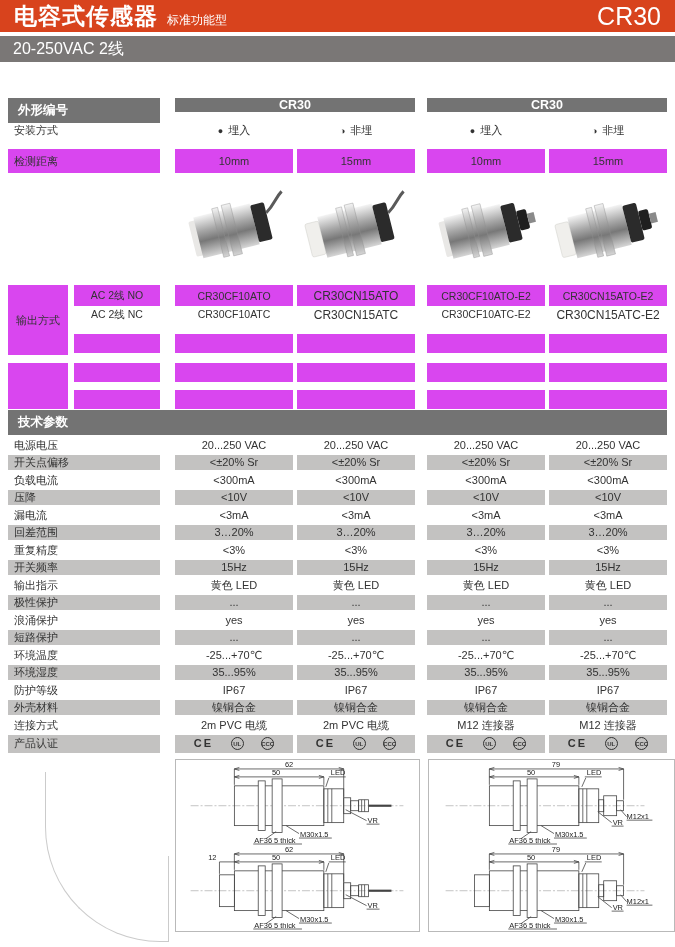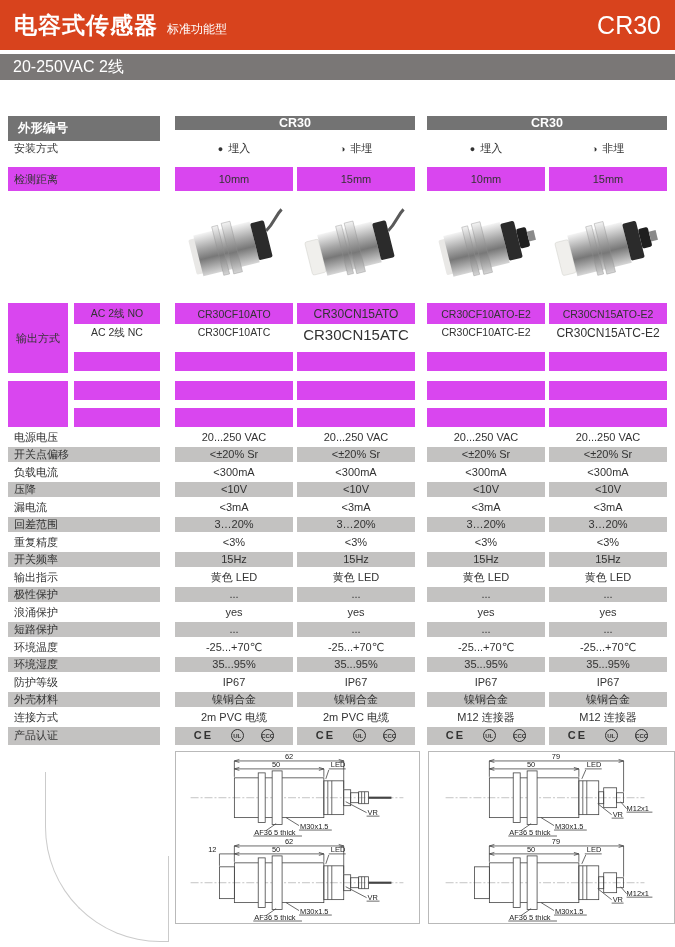--- a/index.html
+++ b/index.html
@@ -1,19 +1,19 @@
 <!DOCTYPE html>
 <html><head>
 <meta charset="utf-8">
 <style>
   html,body{margin:0;padding:0;background:#fff;}
   .page{position:relative;width:675px;height:947px;background:#fff;overflow:hidden;
         font-family:"Liberation Sans","DejaVu Sans",sans-serif;color:#333;}
   
-  .redbar{height:50px;background:#d8431d;display:flex;align-items:center;padding:0 14px;box-sizing:border-box;}
+  .redbar{height:32px;background:#d8431d;display:flex;align-items:center;padding:0 14px;box-sizing:border-box;}
   .redbar .title{color:#fff;font-size:23px;font-weight:bold;letter-spacing:1px;}
   .redbar .subtitle{color:#ffffff;font-size:12px;margin-left:9px;margin-top:8px;}
   .redbar .spacer{flex:1;}
   .redbar .model{color:#fff;font-size:25px;font-weight:500;}
   .whitegap{height:4px;background:#fff;}
   .graybar{height:26px;background:#7a7776;display:flex;align-items:center;padding-left:13px;box-sizing:border-box;}
   .graybar span{color:#fff;font-size:16px;}
   
   .content{padding-left:8px;padding-top:36px;}
   .row{display:flex;align-items:flex-start;}
@@ -240,21 +240,21 @@
             </div>
         </div>
         <div class="orow mnc">
           <div class="sub">
               <div class="cell">AC 2线 NC</div>
             </div>
           <div class="c">
               <div class="cell" style="font-size:10.5px">CR30CF10ATC</div>
             </div>
           <div class="c m4">
-              <div class="cell" style="font-size:15px">CR30CN15ATC</div>
+              <div class="cell" style="font-size:12px">CR30CN15ATC</div>
             </div>
           <div class="c m12">
               <div class="cell" style="font-size:10.5px">CR30CF10ATC-E2</div>
             </div>
           <div class="c m4">
               <div class="cell" style="font-size:12px">CR30CN15ATC-E2</div>
             </div>
         </div>
         <div class="orow memp">
           <div class="sub shade"></div>
@@ -280,20 +280,23 @@
         <div class="b2row">
           <div class="sub shade"></div>
           <div class="c shade"></div>
           <div class="c m4 shade"></div>
           <div class="c m12 shade"></div>
           <div class="c m4 shade"></div>
         </div>
       </div>
     </div>
 
+    <div class="shead dark">
+      <span>技术参数</span>
+    </div>
 
     <div class="specs">
       <div class="sr">
         <div class="lab">
             <div class="cellL">电源电压</div>
           </div>
         <div class="c">
             <div class="cell">20...250 VAC</div>
           </div>
         <div class="c m4">

